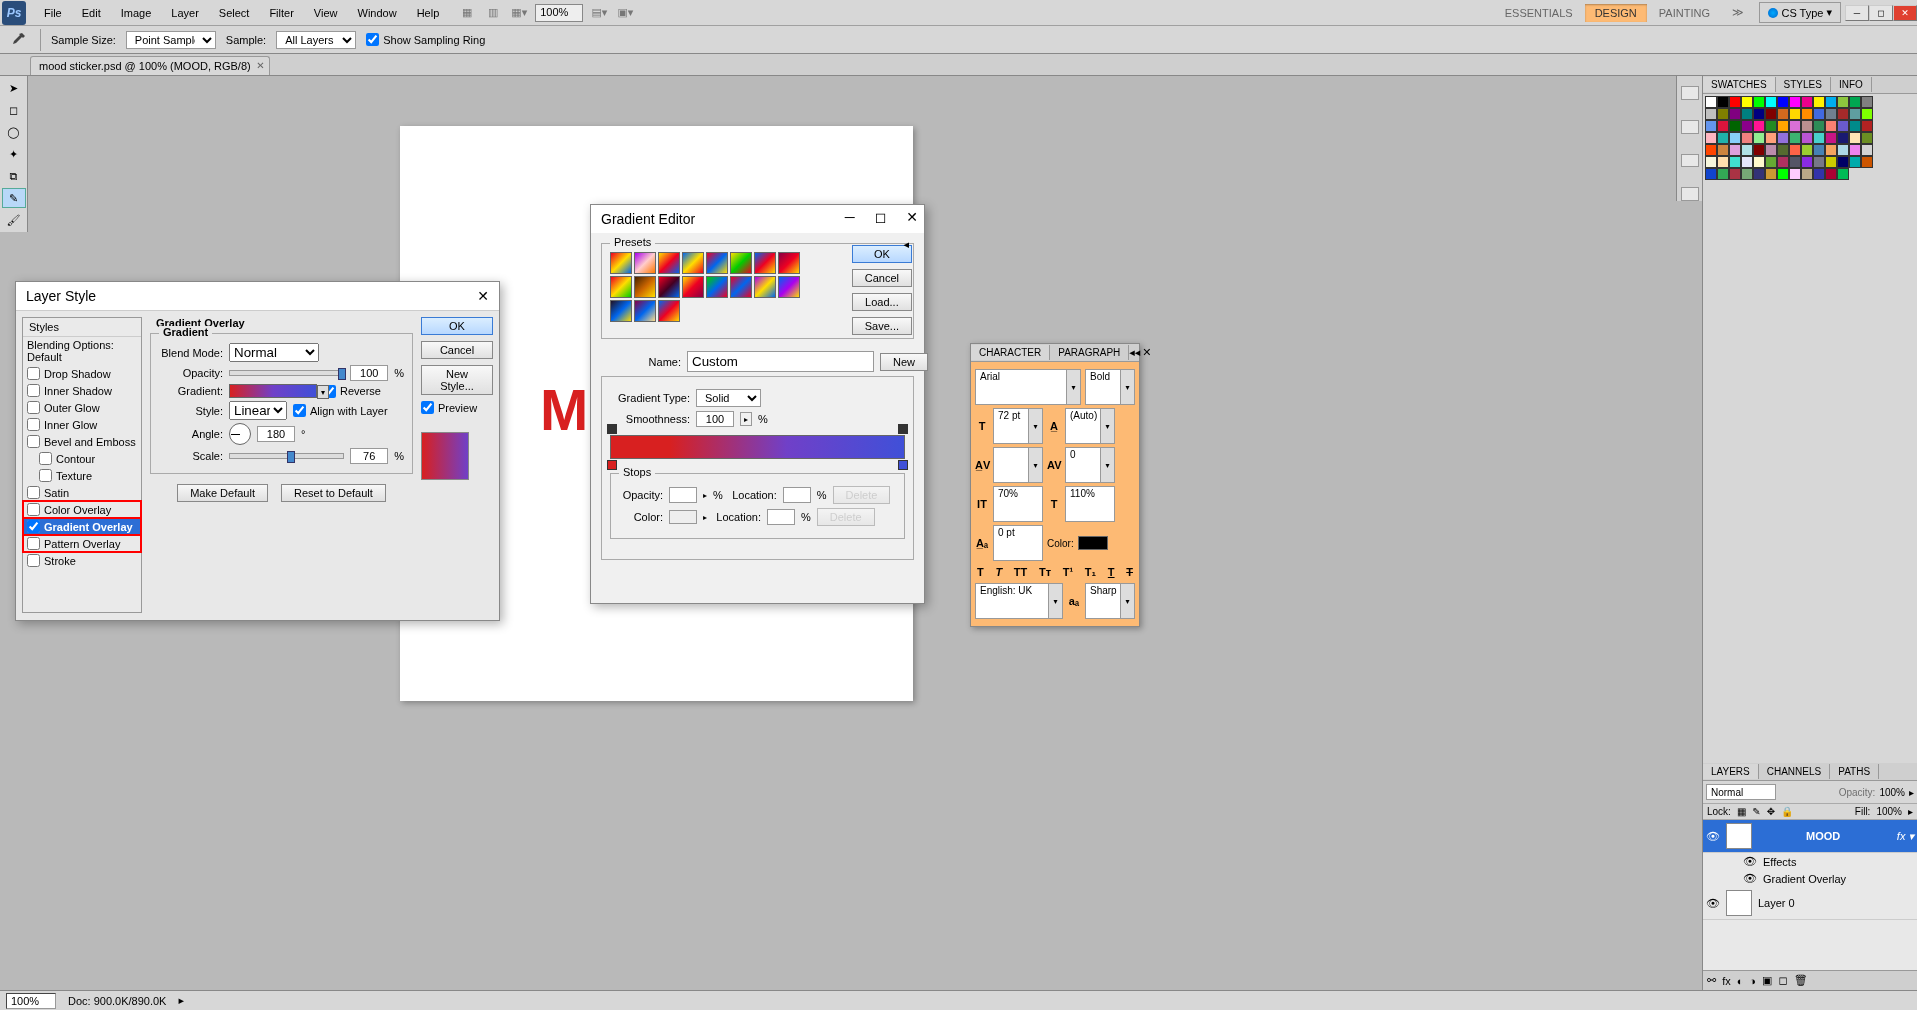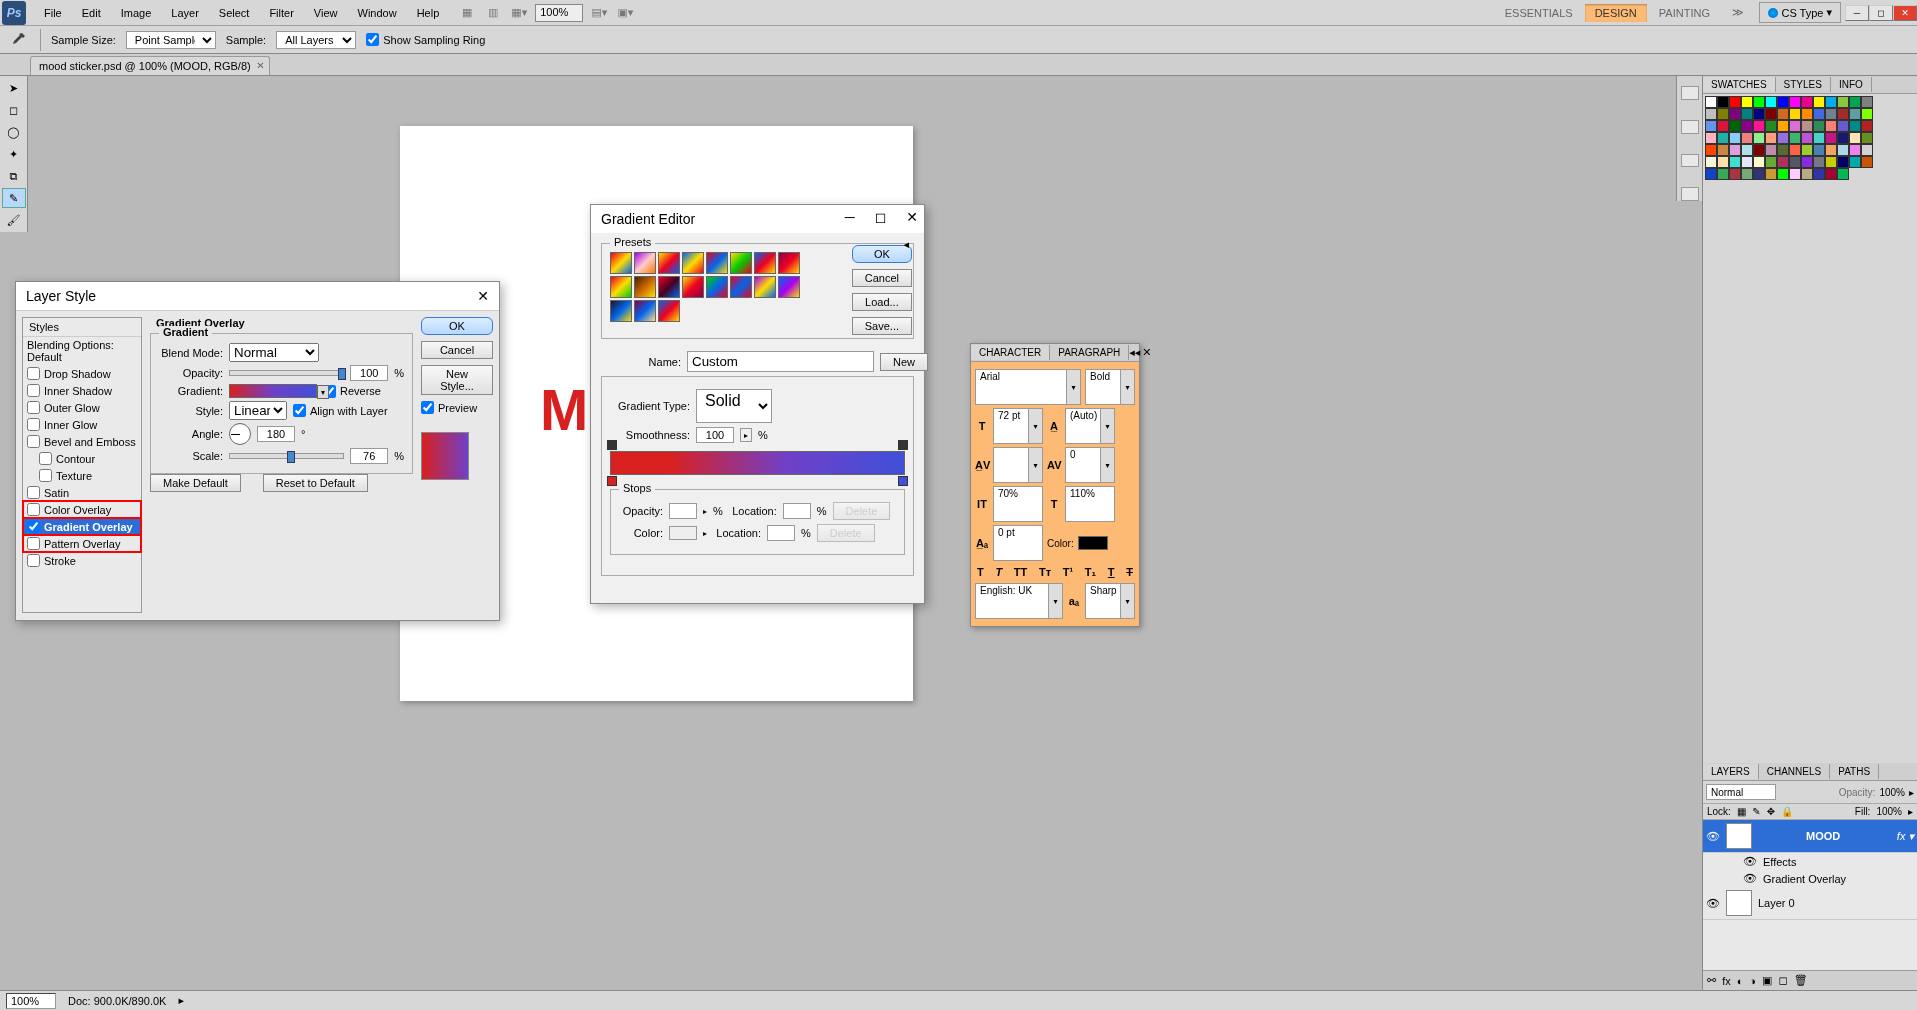--- a/index.html
+++ b/index.html
@@ -65,21 +65,21 @@
 .ls-left .redbox { outline: 2px solid #ff0000; outline-offset: -1px;}
 .ls-mid { flex: 1; }
 .ls-group { border: 1px solid #aaa; padding: 6px 8px; position: relative; margin-top: 4px;}
 .ls-group-title { position: absolute; top: -8px; left: 8px; background: #e8e8e8; padding: 0 4px; font-weight: bold;}
 .ls-row { display: flex; align-items: center; gap: 6px; margin: 3px 0; font-size: 11px;}
 .ls-row label { min-width: 64px; text-align: right;}
 .ls-input { width: 38px; border: 1px solid #999; background: #fff; padding: 1px 3px; font-size: 11px; text-align: center;}
 .ls-slider { flex: 1; height: 6px; background: #ddd; border: 1px solid #999; position: relative;}
 .ls-slider .thumb { position: absolute; top: -3px; width: 8px; height: 12px; background: #4488cc; border: 1px solid #336; }
 .btn { background: linear-gradient(#f8f8f8, #e0e0e0); border: 1px solid #888; padding: 2px 12px; font-size: 11px; cursor:pointer;}
-.btn.primary { border-color: #3a7bd5; background: linear-gradient(#dbeeff, #b8d8ff); border-radius: 6px;}
+.btn.primary { border-color: #3a7bd5; background: linear-gradient(#dbeeff, #b8d8ff);}
 .ls-right { width: 72px; display: flex; flex-direction: column; gap: 6px;}
 .gradient-swatch { width: 88px; height: 14px; background: linear-gradient(90deg, #d82020, #7040c8, #4050d8); border: 1px solid #666; position: relative;}
 .grad-dd { position: absolute; right: -13px; top:0; width: 12px; height: 14px; background:#ddd; border:1px solid #666; display:flex; align-items:center; justify-content:center; font-size:8px;}
 .angle-dial { width: 22px; height: 22px; border: 1px solid #666; border-radius: 50%; background: #fff; position: relative;}
 .angle-dial::after { content:""; position:absolute; left:50%; top:50%; width:9px; height:1px; background:#000; transform-origin:left center; transform: rotate(180deg);}
 .preview-box { width: 48px; height: 48px; border: 1px solid #888; background: linear-gradient(90deg, #d82020, #7040c8);}
 
 
 .gradeditor { left: 590px; top: 128px; width: 335px; height: 400px; background: #f0f0f0;}
 .ge-title { background: #fff; padding: 6px 10px; font-size: 14px; display:flex; align-items:center; position:relative; }
@@ -90,21 +90,21 @@
 .ge-presets { display:flex; flex-wrap:wrap; gap:2px; width: 200px;}
 .ge-preset { width: 22px; height: 22px; border: 1px solid #666;}
 .ge-btncol { position: absolute; right: 12px; top: 12px; display: flex; flex-direction: column; gap: 6px;}
 .ge-row { display:flex; align-items:center; gap: 6px; margin: 4px 0; font-size:11px;}
 .ge-row label { min-width: 80px; text-align: right;}
 .ge-name { flex:1; border:1px solid #999; padding:2px 4px; background:#fff;}
 .grad-bar { height: 24px; border: 1px solid #666; background: linear-gradient(90deg, #d82020 0%, #d82020 20%, #7040c8 60%, #4050d8 100%); margin: 8px 0; position:relative;}
 .grad-stop { position:absolute; width:10px; height:10px; border: 1px solid #333;}
 .grad-stop.top { top:-12px; background:#333;}
 .grad-stop.bot { bottom:-12px; }
-.ge-select { border:1px solid #999; background:#fff; padding:1px 14px 12px 4px; font-size:16px;}
+.ge-select { border:1px solid #999; background:#fff; padding:1px 14px 1px 4px; font-size:11px;}
 
 
 .panel { position: absolute; background: #fdba74; border: 1px solid #888; box-shadow: 2px 2px 6px rgba(0,0,0,0.3); font-size: 11px;}
 .panel-hdr { background: #cfcfcf; display: flex; align-items: center; height: 18px; border-bottom: 1px solid #999;}
 .panel-tab { padding: 2px 8px; border-right: 1px solid #999; text-transform: uppercase; font-size: 10px;}
 .panel-tab.active { background: #d7d7d7;}
 .panel-close { margin-left: auto; display:flex; gap:2px; padding-right: 4px;}
 .charpanel { left: 970px; top: 267px; width: 170px;}
 .cp-body { padding: 4px;}
 .cp-row { display:flex; align-items:center; gap:4px; margin: 3px 0;}
@@ -318,21 +318,21 @@
           </div>
           <div class="ls-row">
             <label>Scale:</label>
             <div class="ls-slider">
                 <div class="thumb" style="left:50%;"></div>
               </div>
             <input class="ls-input" value="76" style="">
               <span>%</span>
           </div>
         </div>
-        <div style="display:flex; gap:22px; justify-content:flex-start; ">
+        <div style="display:flex; gap:13px; justify-content:center; margin-top:10px;">
           <button class="btn">Make Default</button>
           <button class="btn">Reset to Default</button>
         </div>
       </div>
       <div class="ls-right">
         <button class="btn primary">OK</button>
         <button class="btn">Cancel</button>
         <button class="btn">New Style...</button>
         <span class="checkbox">
             <input type="checkbox" checked="" style="">

